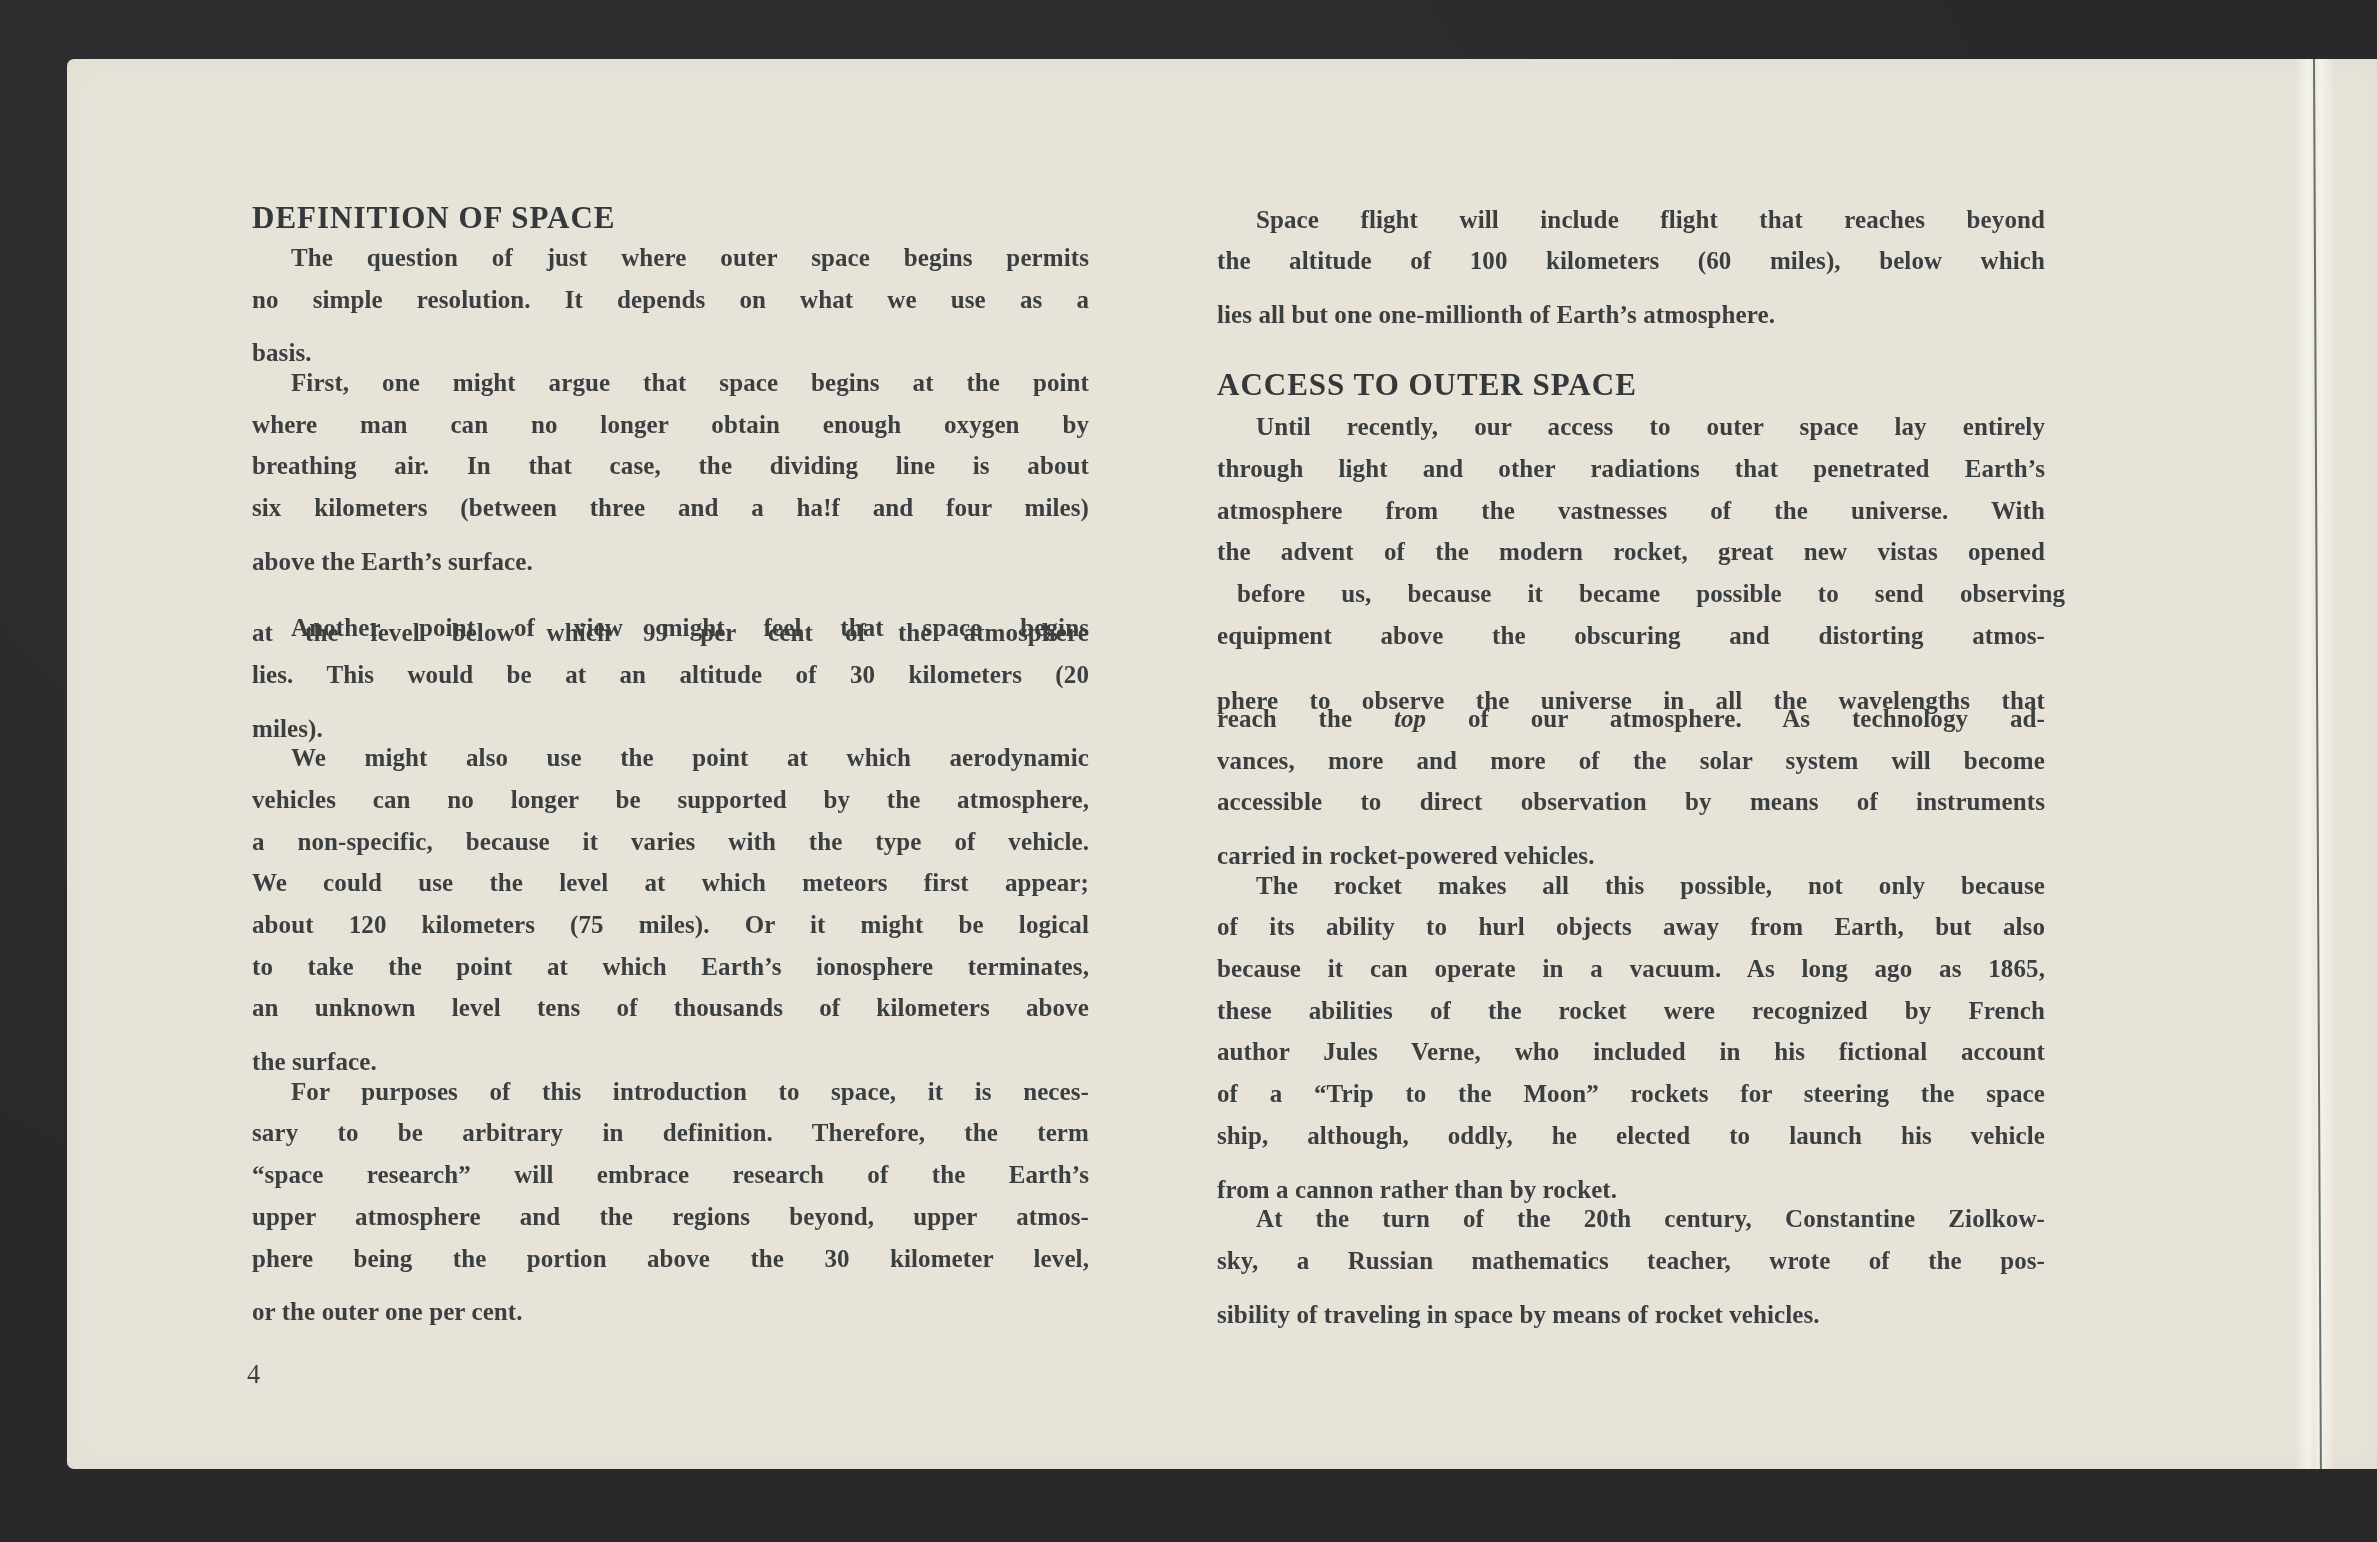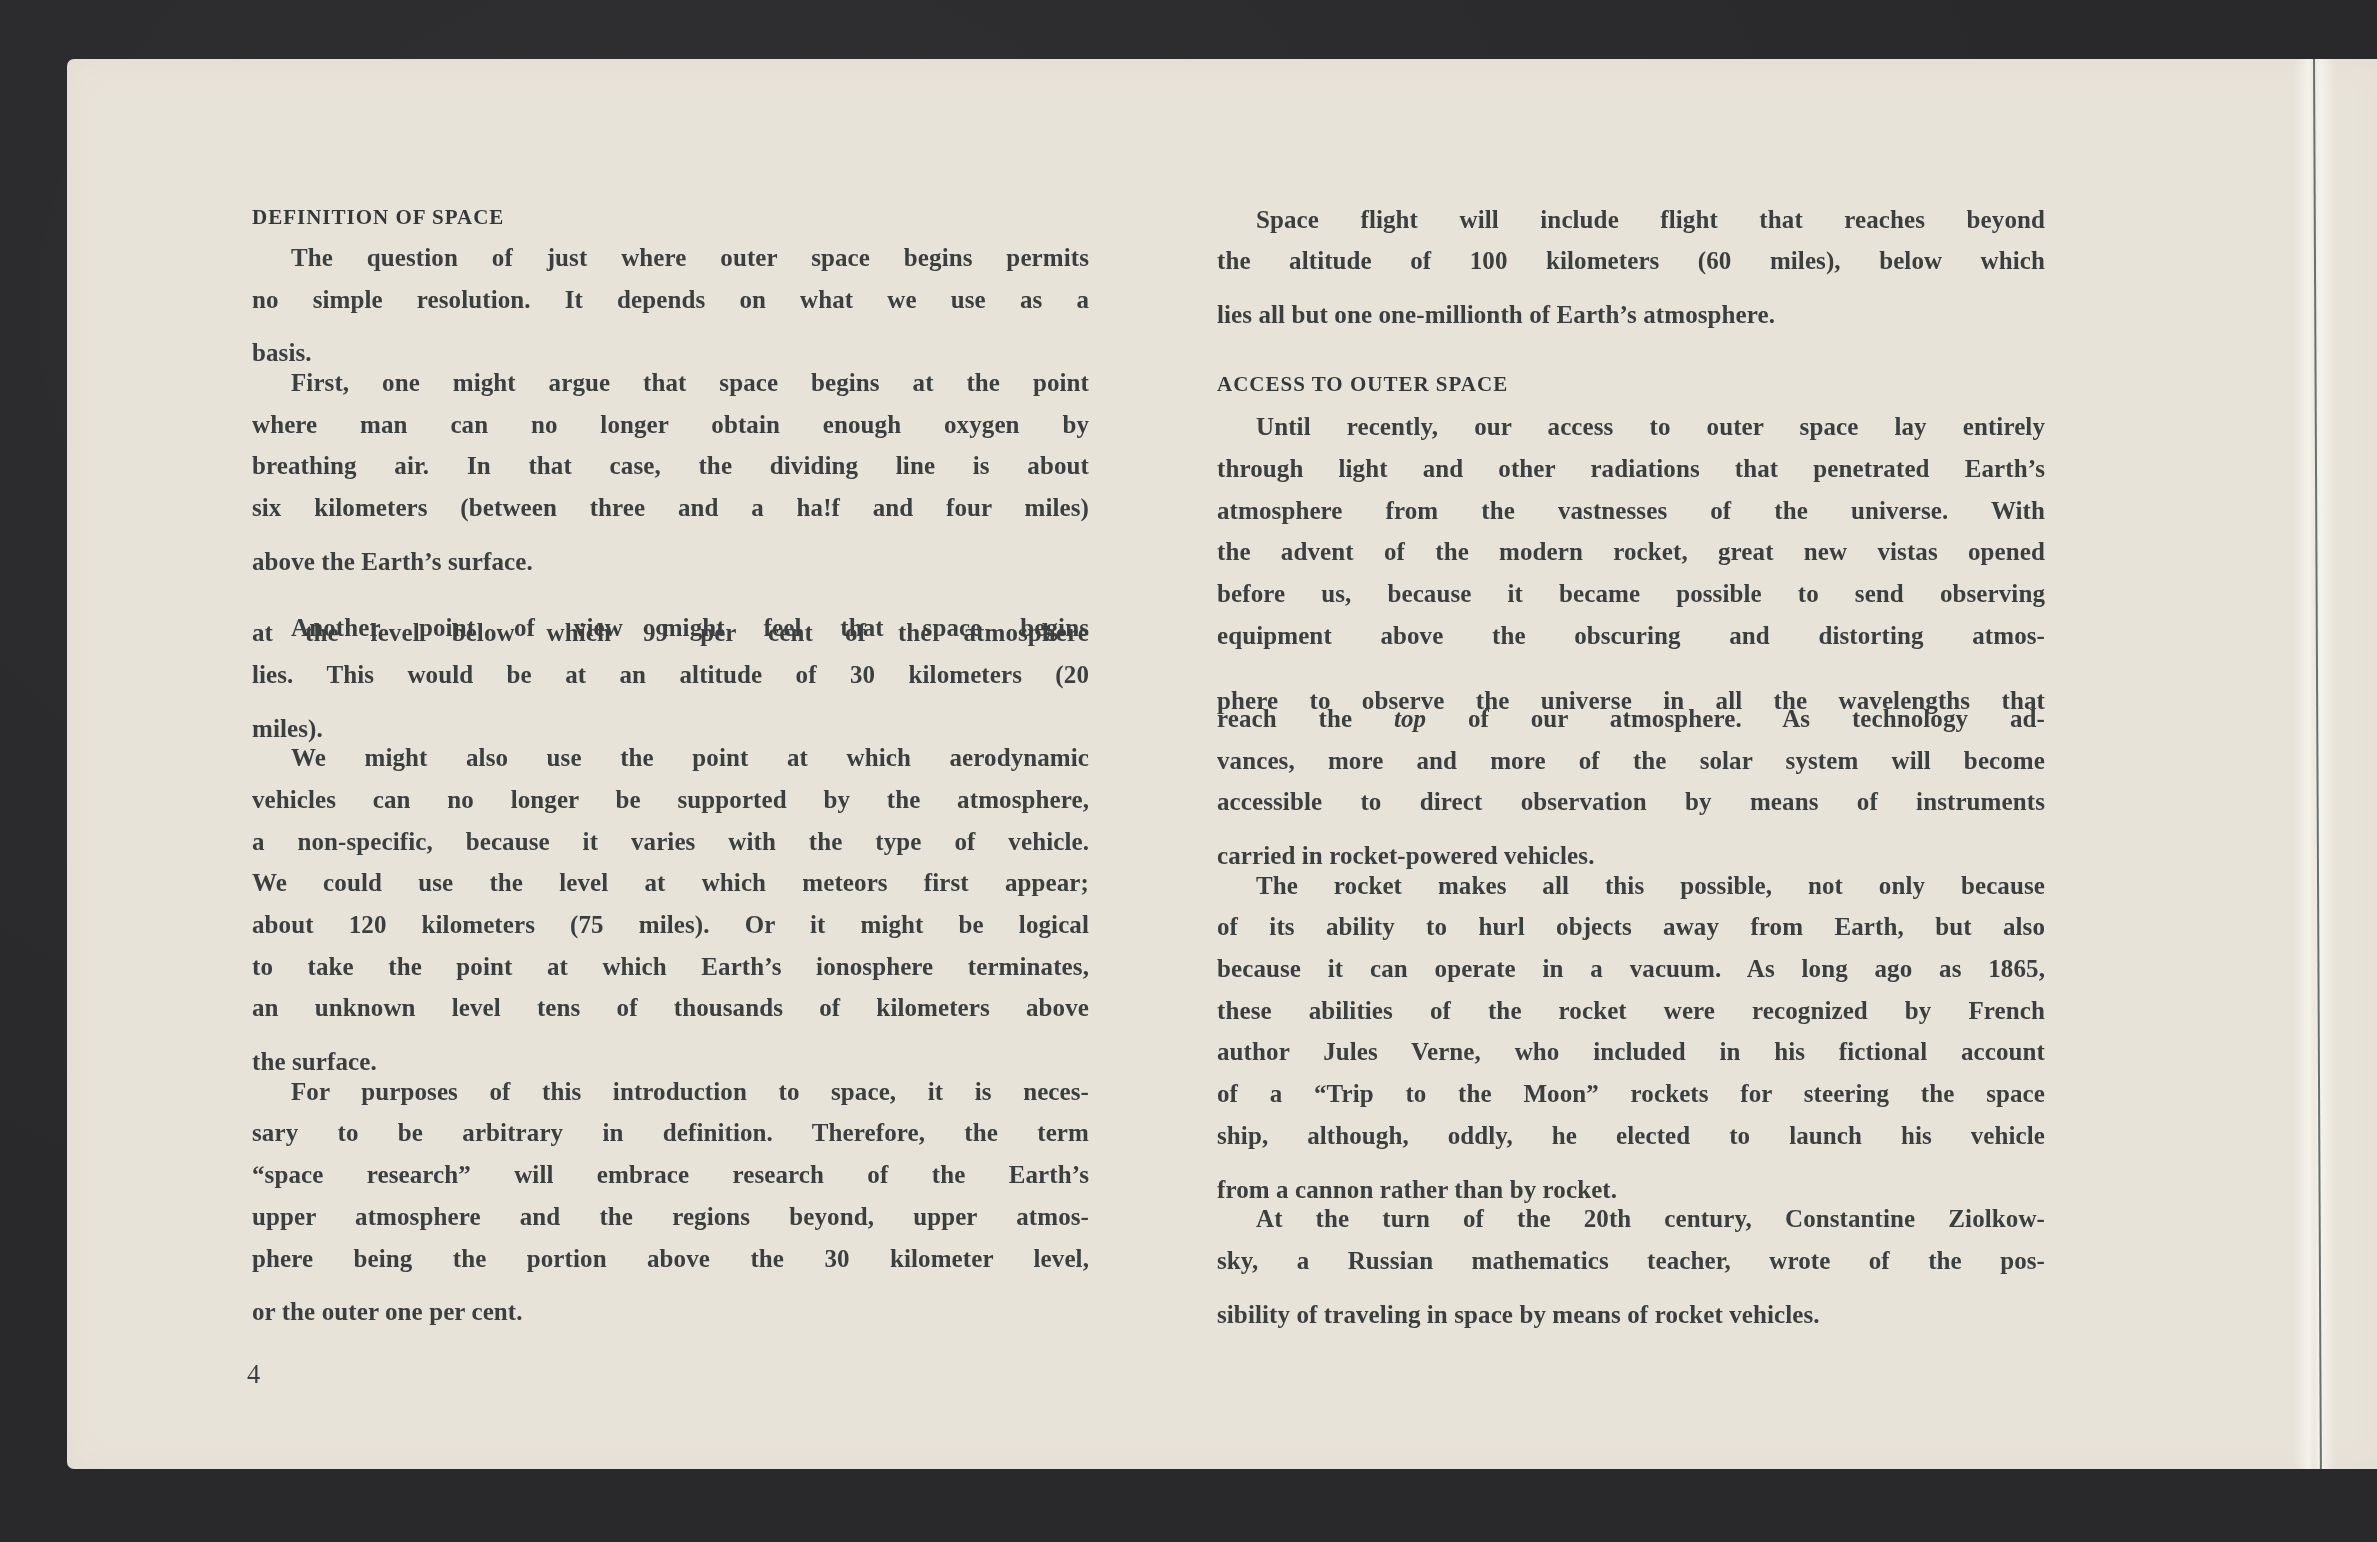--- a/index.html
+++ b/index.html
@@ -44,21 +44,21 @@
     font-size: 25px; line-height: 39px; height: 39px;
     white-space: nowrap;
     text-align: justify; text-align-last: justify;
     letter-spacing: 0.1px;
     font-weight: bold;
   }
   .line.last { text-align-last: left; margin-top: 12px; }
   .line.indent { padding-left: 39px; box-sizing: border-box; }
   .heading {
     position: absolute; left: 0;
-    font-size: 21px; line-height: 39px; height: 39px;
+    font-size: 31px; line-height: 39px; height: 39px;
     font-weight: bold; letter-spacing: 1px;
     color: #34383a;
     white-space: nowrap;
   }
   em { font-style: italic; }
   .page-number {
     position: absolute; left: 247px; top: 1357px;
     font-size: 26.4px; line-height: 35px; color: #3b3f40;
   }
 </style>
@@ -102,21 +102,21 @@
 
 <div class="column col-right" id="col-right">
   <div class="heading" style="top: 365px;">ACCESS TO OUTER SPACE</div>
 <div class="line indent" style="top: 200px;">Space flight will include flight that reaches beyond</div>
     <div class="line" style="top: 241px;">the altitude of 100 kilometers (60 miles), below which</div>
     <div class="line last" style="top: 283px;">lies all but one one-millionth of Earth’s atmosphere.</div>
     <div class="line indent" style="top: 407px;">Until recently, our access to outer space lay entirely</div>
     <div class="line" style="top: 449px;">through light and other radiations that penetrated Earth’s</div>
     <div class="line" style="top: 491px;">atmosphere from the vastnesses of the universe. With</div>
     <div class="line" style="top: 532px;">the advent of the modern rocket, great new vistas opened</div>
-    <div class="line" style="top: 574px;">before us, because it became possible to send observing</div>
+    <div class="line" style="top: 574px; margin-left: 20px;">before us, because it became possible to send observing</div>
     <div class="line" style="top: 616px;">equipment above the obscuring and distorting atmos-</div>
     <div class="line" style="top: 657px; margin-top: 24px;">phere to observe the universe in all the wavelengths that</div>
     <div class="line" style="top: 699px;"><span>reach the </span><em>top</em><span> of our atmosphere. As technology ad-</span></div>
     <div class="line" style="top: 741px;">vances, more and more of the solar system will become</div>
     <div class="line" style="top: 782px;">accessible to direct observation by means of instruments</div>
     <div class="line last" style="top: 824px;">carried in rocket-powered vehicles.</div>
     <div class="line indent" style="top: 866px;">The rocket makes all this possible, not only because</div>
     <div class="line" style="top: 907px;">of its ability to hurl objects away from Earth, but also</div>
     <div class="line" style="top: 949px;">because it can operate in a vacuum. As long ago as 1865,</div>
     <div class="line" style="top: 991px;">these abilities of the rocket were recognized by French</div>

